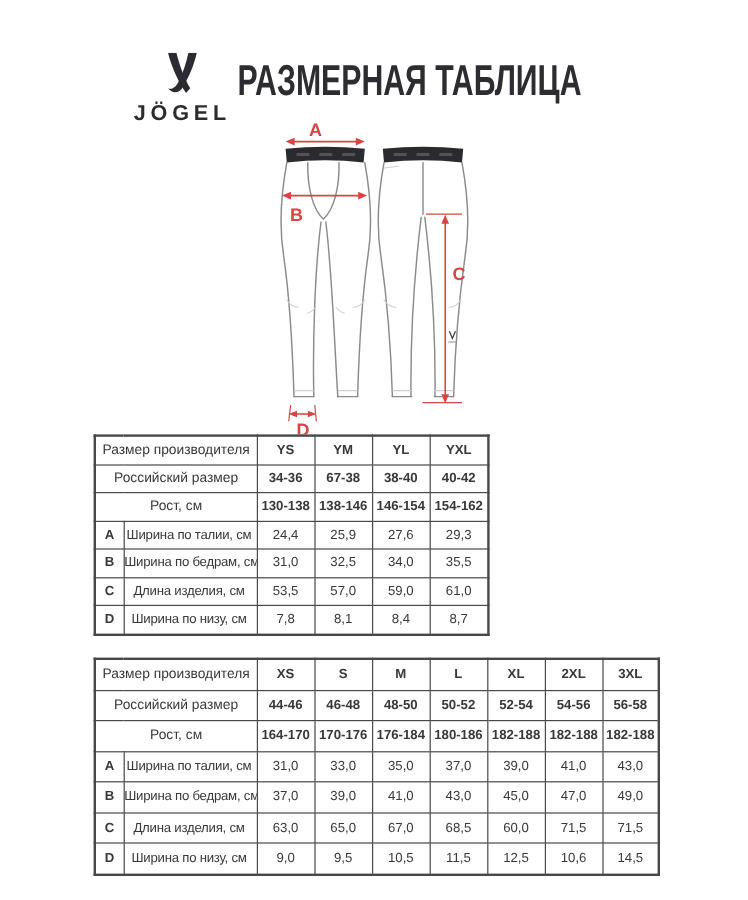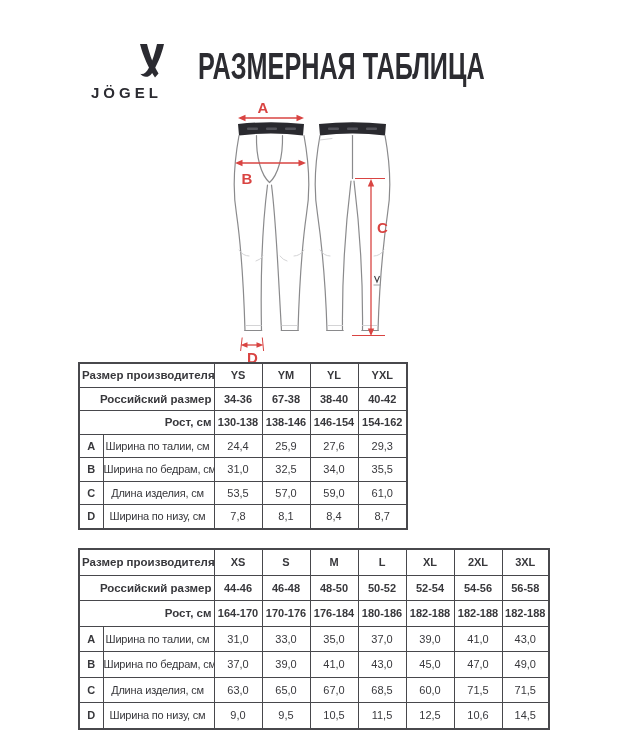--- a/index.html
+++ b/index.html
@@ -3,43 +3,43 @@
 <meta charset="utf-8">
 <style>
   html,body{margin:0;padding:0;background:#fff;}
   .page{
     position:relative;width:623px;height:750px;background:#ffffff;overflow:hidden;
     font-family:"Liberation Sans", sans-serif;color:#3a3a3e;
   }
   
   .vmark{position:absolute;left:139px;top:44px;width:26px;height:37px;}
   .brand{
-    position:absolute;left:91px;top:84px;width:102px;text-align:left;
-    font-size:15px;font-weight:bold;letter-spacing:4px;color:#2b2b31;
+    position:absolute;left:101px;top:84px;width:102px;text-align:center;
+    font-size:18px;font-weight:bold;letter-spacing:4px;color:#2b2b31;
   }
   .title{
     position:absolute;left:198px;top:49px;white-space:nowrap;
     font-size:36px;font-weight:bold;color:#2c2c31;line-height:1;
     transform:scaleX(0.70);transform-origin:left center;letter-spacing:0px;
   }
   
   .diagram{position:absolute;left:0;top:0;width:623px;height:380px;}
   .diagram text{font-family:"Liberation Sans", sans-serif;}
   
   table{border-collapse:collapse;table-layout:fixed;background:#fff;}
   .size-table{position:absolute;border:2px solid #48484c;}
   .size-table th,.size-table td{
     border:1px solid #48484c;font-size:11px;color:#38383c;
     text-align:center;vertical-align:middle;padding:0 2px;overflow:hidden;white-space:nowrap;
   }
   .t1{left:78px;top:362px;width:330px;}
   .t2{left:78px;top:548px;width:470px;}
   .t1 th,.t1 td{height:22.5px;}
   .t2 th,.t2 td{height:24.5px;}
-  .size-table th.lbl{font-weight:bold;font-size:11.5px;text-align:right;}
+  .size-table th.lbl{font-weight:normal;font-size:11.5px;}
   .size-table th.size-col{font-weight:bold;}
   .size-table td.key{font-weight:bold;}
   .size-table td.mlbl{text-align:center;padding-left:0;letter-spacing:-0.2px;}
 </style>
 </head>
 <body>
 
 <div class="page">
 
   <svg class="vmark" viewBox="0 0 26 37" aria-hidden="true">

